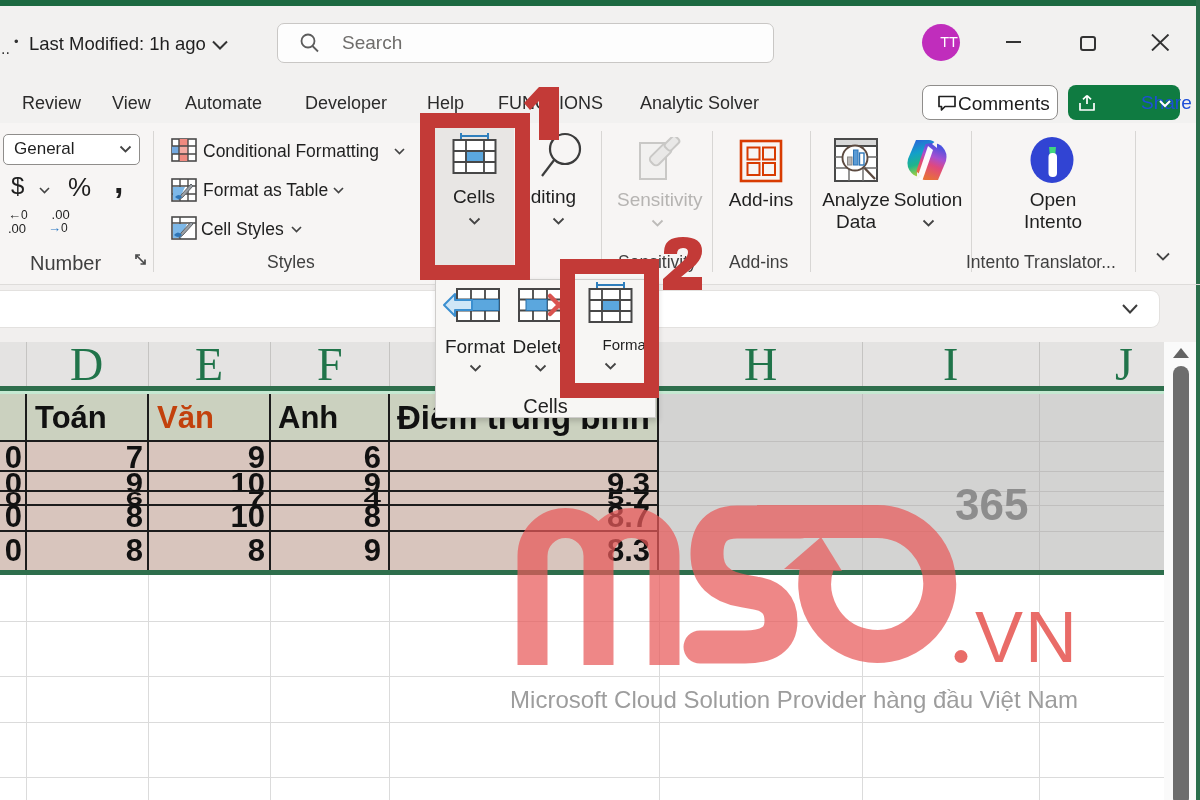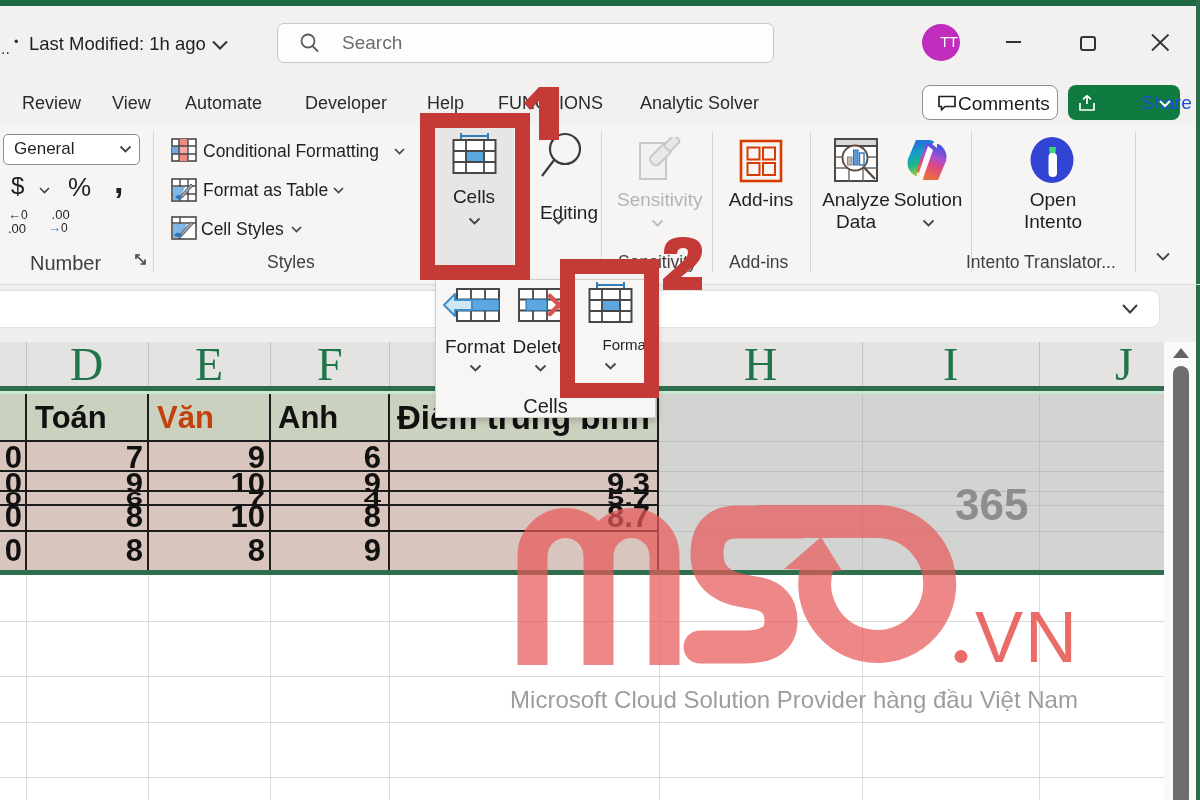--- a/index.html
+++ b/index.html
@@ -141,21 +141,21 @@
   </svg>
   <div class="abs" style="left:434px;top:186px;width:80px;text-align:center;color:#1f1f1f;font-size:19px;">Cells</div>
   <svg class="abs" style="left:467px;top:216px;" width="15" height="11" viewBox="0 0 15 11">
     <path d="M2.5 2.5 L7.5 7.5 L12.5 2.5" fill="none" stroke="#444" stroke-width="1.8"></path>
   </svg>
 
   <svg class="abs" style="left:538px;top:130px;" width="50" height="50" viewBox="0 0 50 50">
     <circle cx="27" cy="19" r="15" fill="none" stroke="#3c3c3c" stroke-width="2.2"></circle>
     <line x1="16.5" y1="29.5" x2="4" y2="46" stroke="#3c3c3c" stroke-width="2.2"></line>
   </svg>
-  <div class="abs" style="left:518px;top:186px;width:80px;text-align:right;color:#1f1f1f;font-size:19px;margin-top:16px;">Editing</div>
+  <div class="abs" style="left:518px;top:186px;width:80px;text-align:left;color:#1f1f1f;font-size:19px;">Editing</div>
   <svg class="abs" style="left:551px;top:216px;" width="15" height="11" viewBox="0 0 15 11">
     <path d="M2.5 2.5 L7.5 7.5 L12.5 2.5" fill="none" stroke="#444" stroke-width="1.8"></path>
   </svg>
 
   <svg class="abs" style="left:637px;top:137px;" width="46" height="46" viewBox="0 0 46 46">
     <rect x="3" y="6" width="26" height="36" fill="#f2f1f0" stroke="#c9c8c6" stroke-width="2"></rect>
     <g stroke="#c9c8c6" stroke-width="2" fill="#e9e8e7">
       <rect x="12" y="12" width="24" height="11" rx="4" transform="rotate(-45 24 18)"></rect>
       <rect x="28" y="2" width="15" height="9" rx="3" transform="rotate(-45 35 7)"></rect>
     </g>
@@ -309,20 +309,21 @@
     <div class="abs" style="left:0;bottom:1px;width:265px;text-align:right;font-size:31px;font-weight:bold;color:#111;line-height:24px;">10</div>
     <div class="abs" style="left:0;bottom:1px;width:381px;text-align:right;font-size:31px;font-weight:bold;color:#111;line-height:24px;">8</div>
     <div class="abs" style="left:0;bottom:1px;width:650px;text-align:right;font-size:31px;font-weight:bold;color:#111;line-height:24px;">8.7</div>
   </div>
 
   <div class="abs" style="left:0;top:531px;width:659px;height:39px;overflow:hidden;">
     <div class="abs" style="left:0;bottom:7px;width:22px;text-align:right;font-size:31px;font-weight:bold;color:#111;line-height:24px;">0</div>
     <div class="abs" style="left:0;bottom:7px;width:143px;text-align:right;font-size:31px;font-weight:bold;color:#111;line-height:24px;">8</div>
     <div class="abs" style="left:0;bottom:7px;width:265px;text-align:right;font-size:31px;font-weight:bold;color:#111;line-height:24px;">8</div>
     <div class="abs" style="left:0;bottom:7px;width:381px;text-align:right;font-size:31px;font-weight:bold;color:#111;line-height:24px;">9</div>
+    <div class="abs" style="left:0;bottom:7px;width:650px;text-align:right;font-size:31px;font-weight:bold;color:#111;line-height:24px;">8.3</div>
   </div>
 
   <div class="abs" style="left:0;top:386px;width:1164px;height:5px;background:#2e6e4c;"></div>
   <div class="abs" style="left:0;top:391px;width:1164px;height:2.5px;background:#c5e9d2;"></div>
   <div class="abs" style="left:0;top:570px;width:1164px;height:4.5px;background:#2e6e4c;"></div>
 
   <div class="abs" style="left:0;top:621px;width:1164px;height:1px;background:#dbdbdb;"></div>
   <div class="abs" style="left:0;top:676px;width:1164px;height:1px;background:#dbdbdb;"></div>
   <div class="abs" style="left:0;top:722px;width:1164px;height:1px;background:#dbdbdb;"></div>
   <div class="abs" style="left:0;top:777px;width:1164px;height:1px;background:#dbdbdb;"></div>

